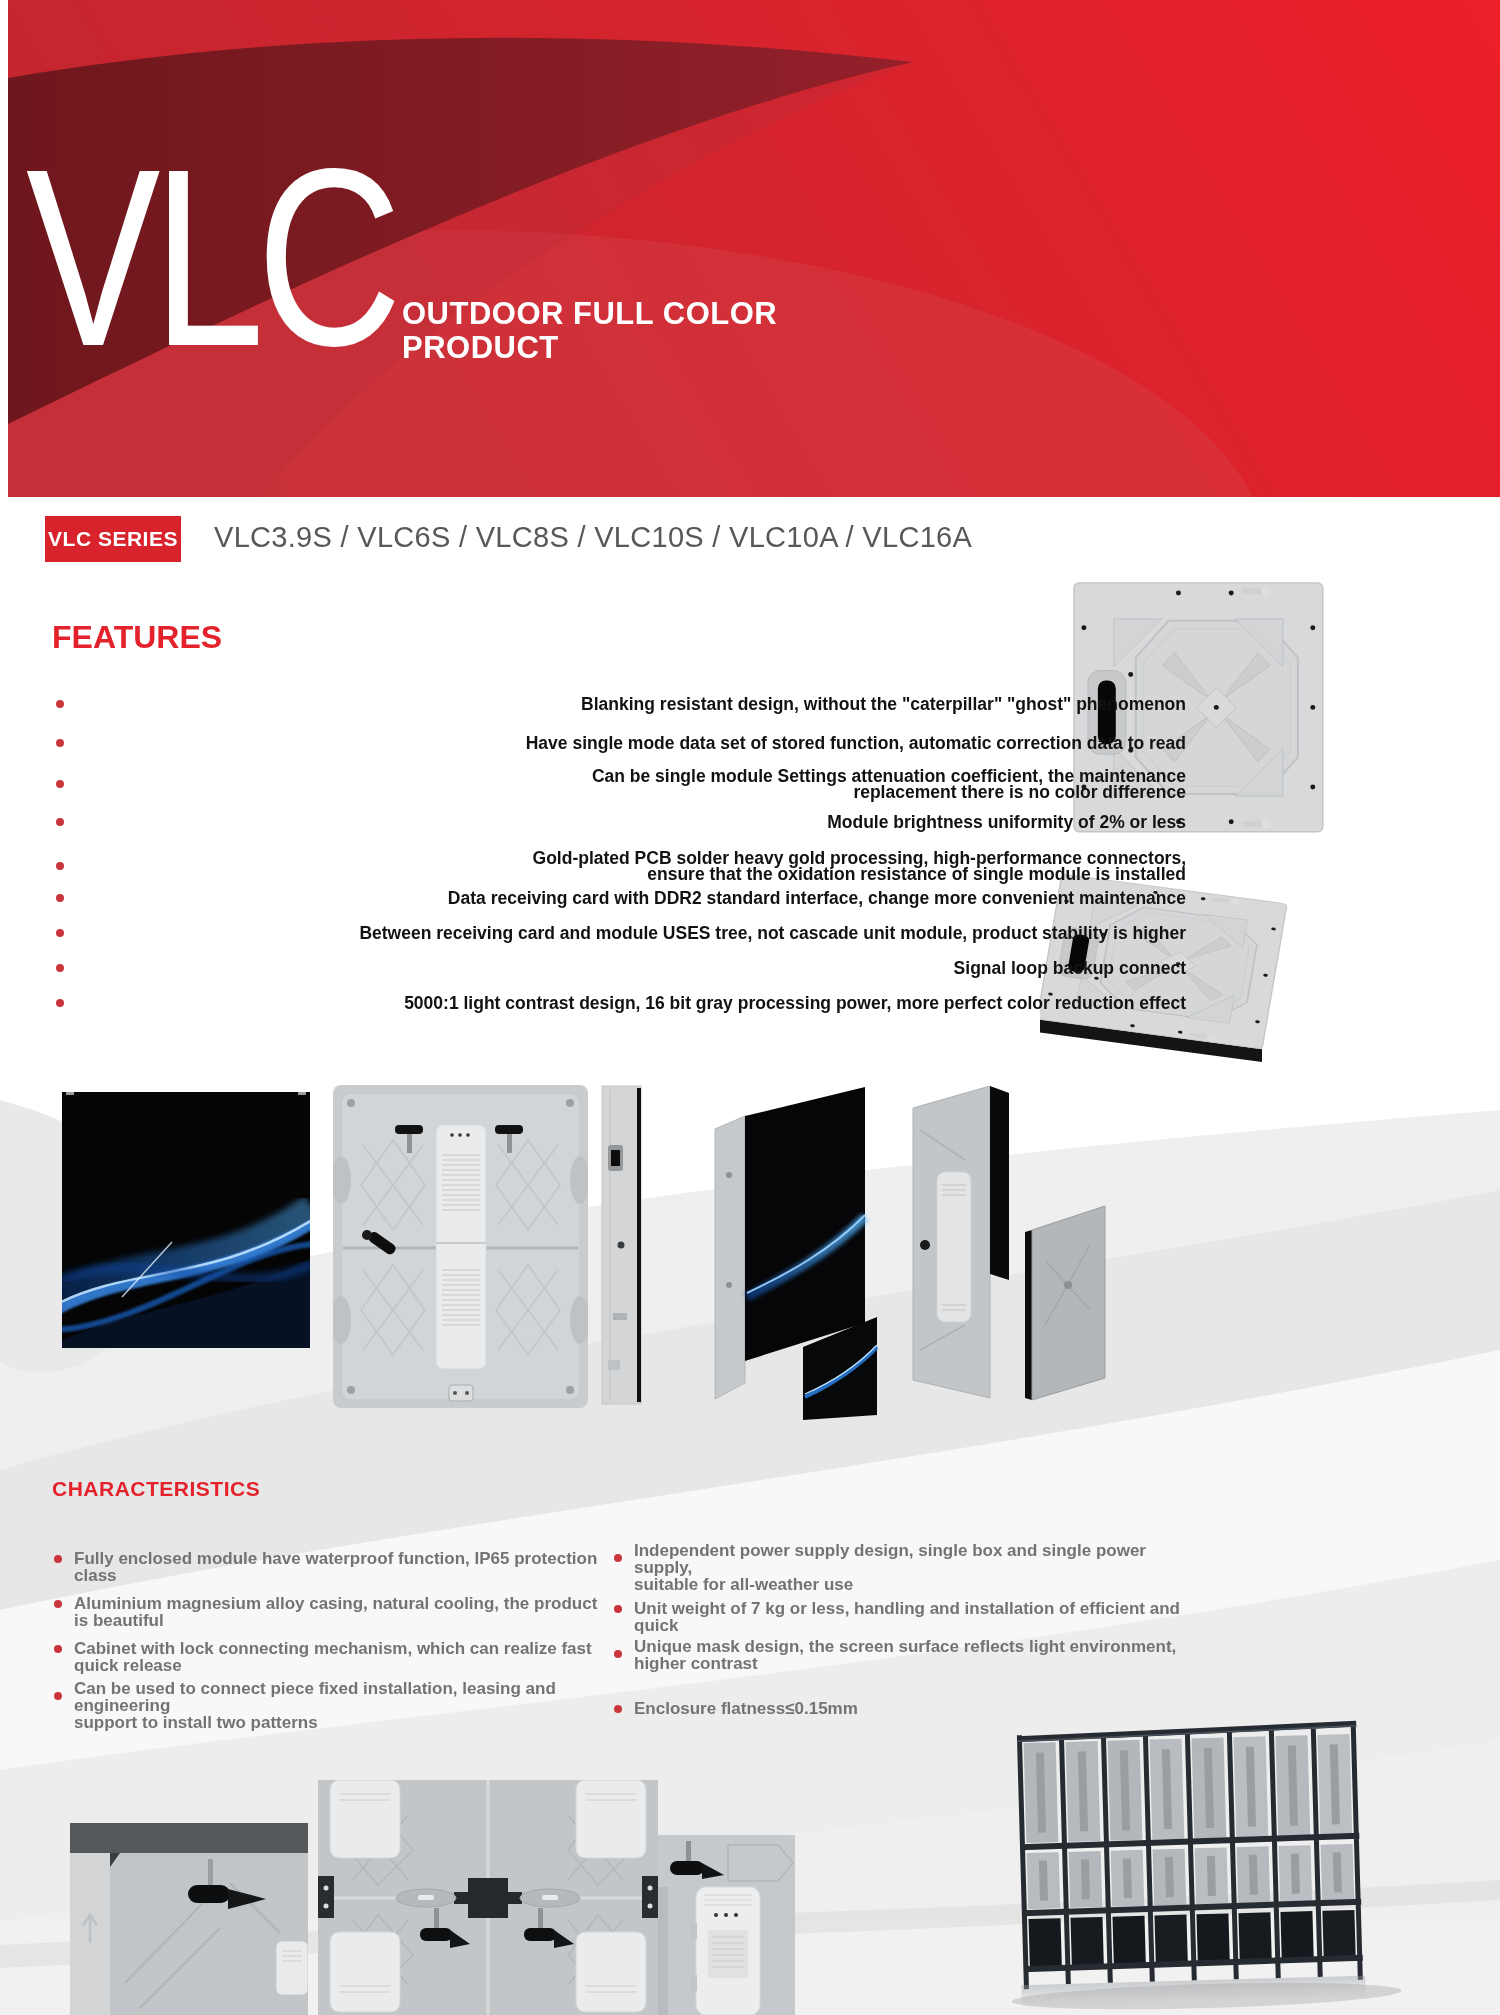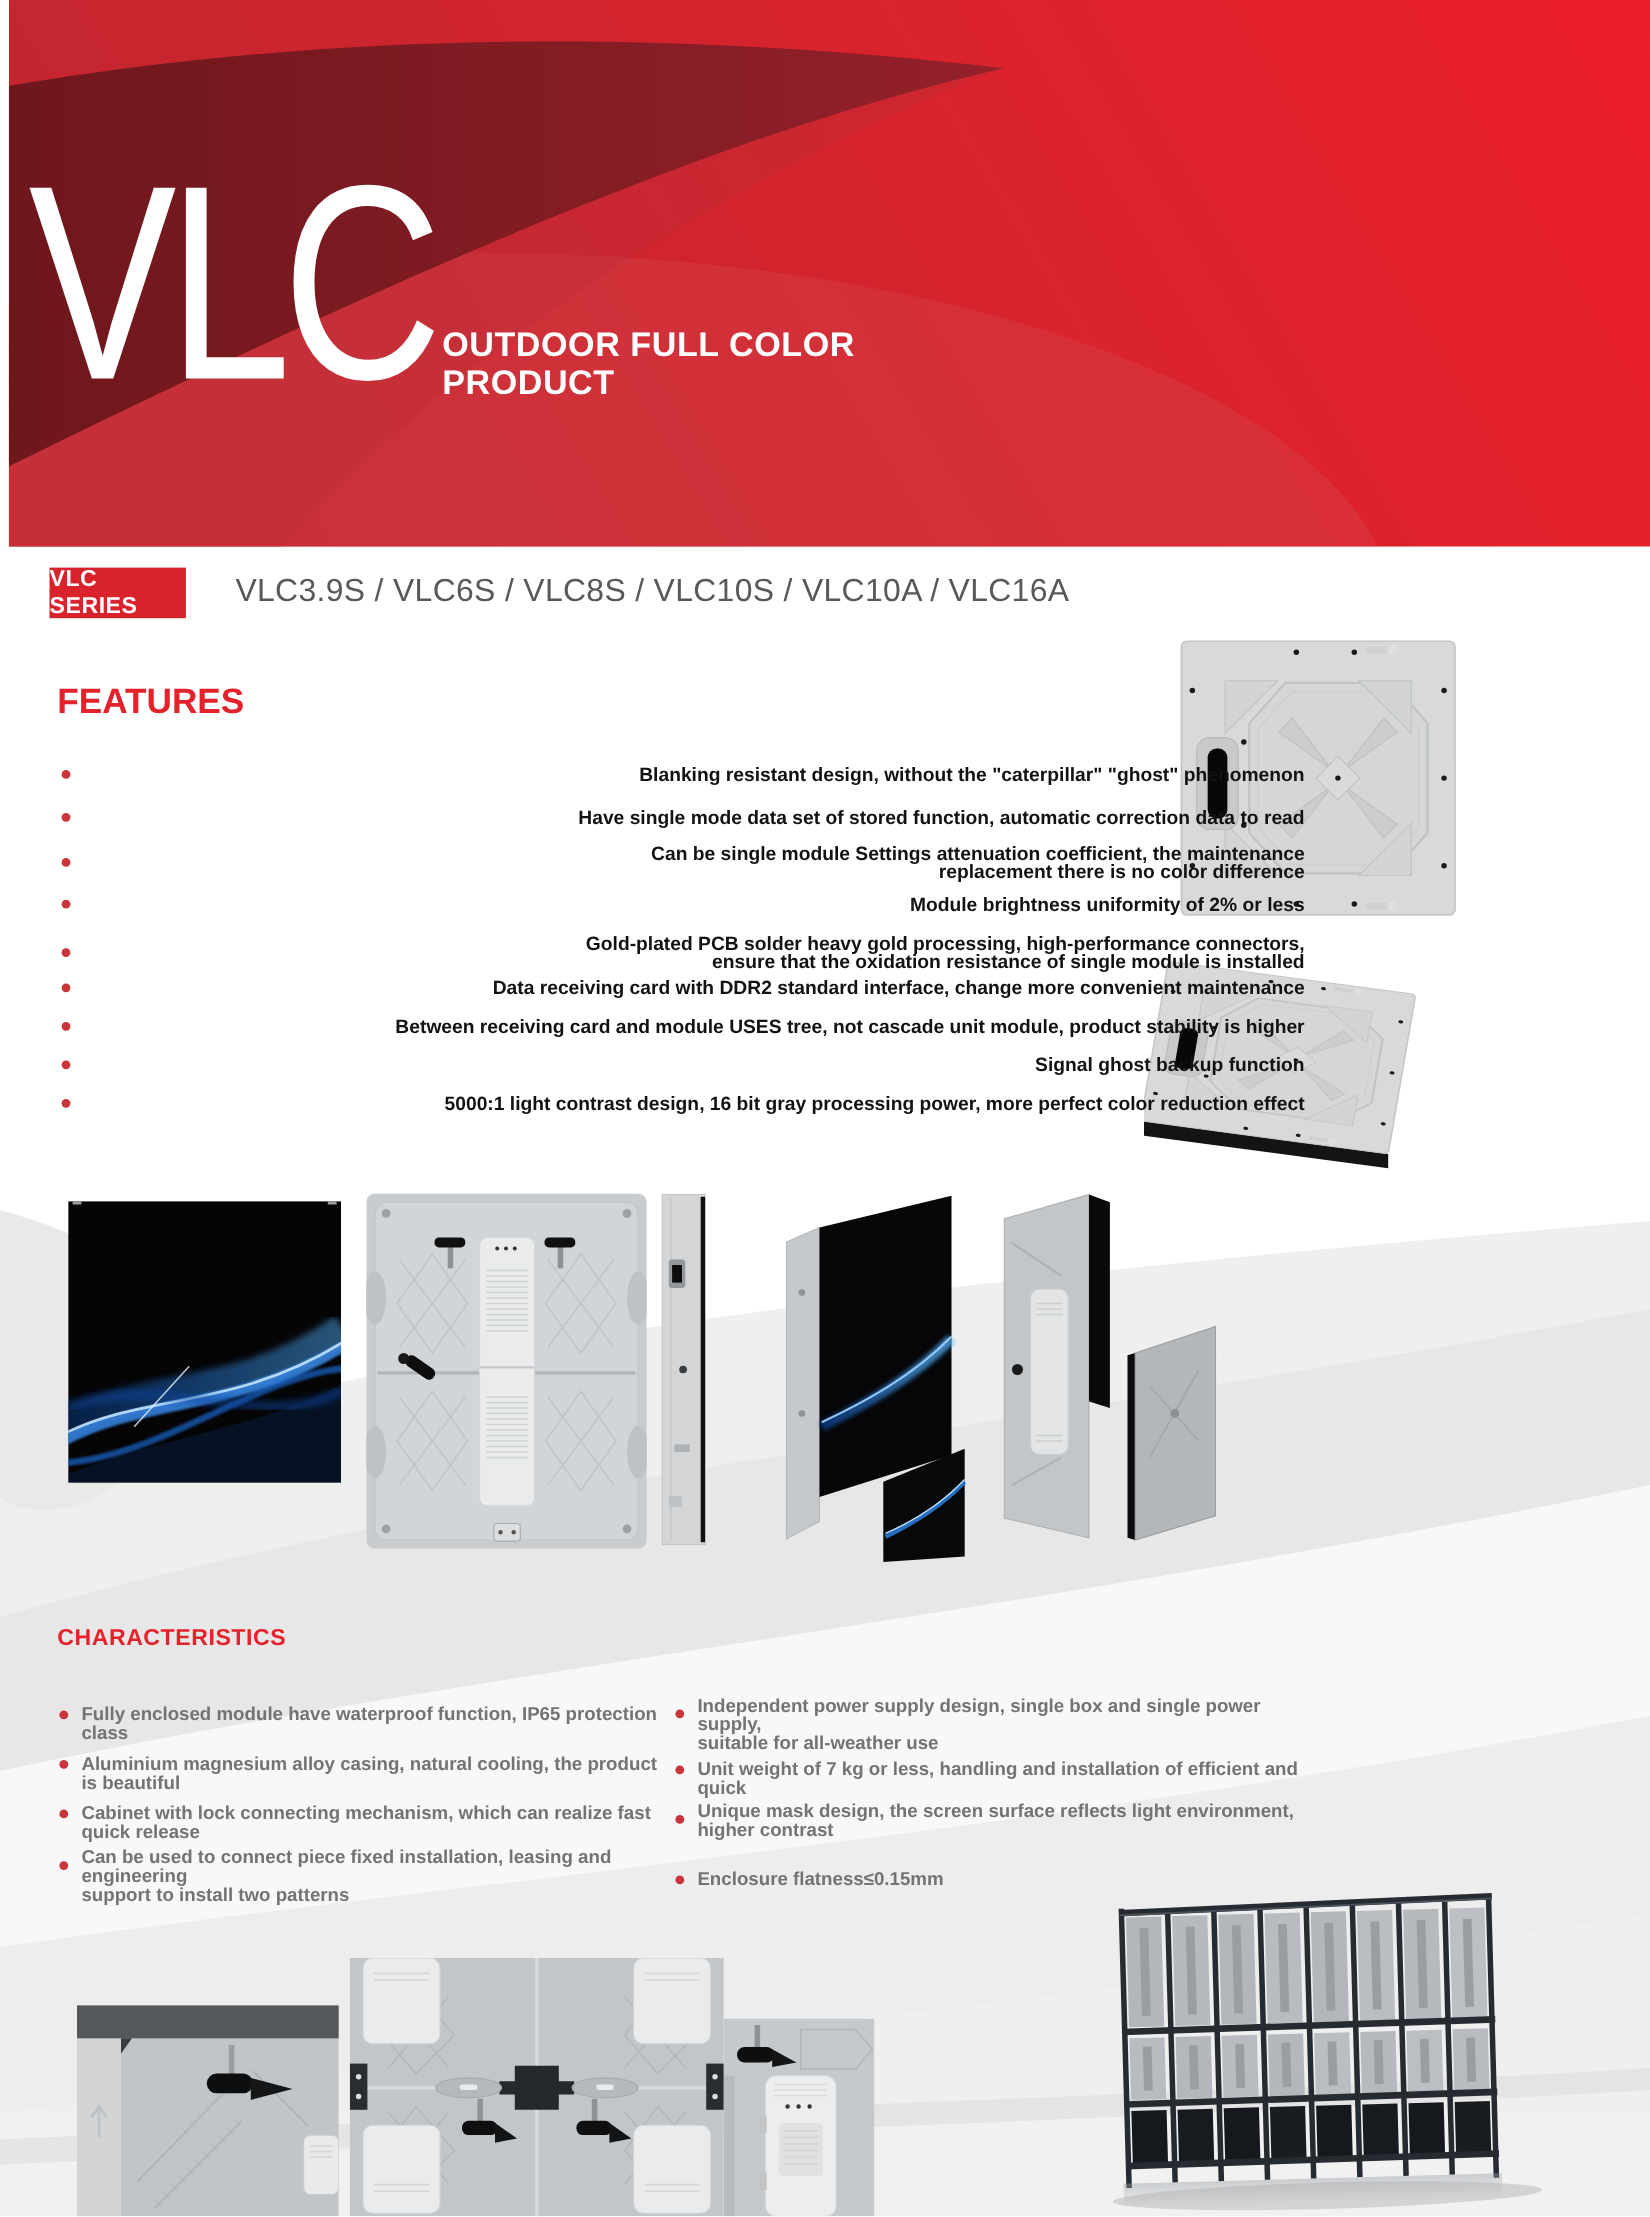--- a/index.html
+++ b/index.html
@@ -6,21 +6,21 @@
   #page{position:relative;width:1500px;height:2015px;background:#fff;overflow:hidden;
         font-family:"Liberation Sans",sans-serif;}
   .abs{position:absolute;}
   
   #header{left:8px;top:0;width:1492px;height:497px;z-index:1;}
   #vlc-logo{left:26px;top:132px;font-size:252px;line-height:1;color:#fff;font-weight:300;
             letter-spacing:-10px;transform:scaleX(.80);transform-origin:left top;z-index:2;}
   #header-subtitle{left:402px;top:297px;color:#fff;font-size:31px;font-weight:bold;
                    line-height:34px;letter-spacing:.5px;z-index:2;white-space:pre-line;}
   
-  #series-badge{left:45px;top:516px;width:124px;height:46px;background:#d8232d;z-index:2;
+  #series-badge{left:45px;top:516px;width:136px;height:46px;background:#d8232d;z-index:2;
                 display:flex;align-items:center;justify-content:center;}
   #series-badge span{color:#fff;font-size:21px;font-weight:bold;letter-spacing:.5px;}
   #series-models{left:214px;top:521px;font-size:29px;color:#58585a;letter-spacing:.3px;z-index:2;}
   
   #features-title{left:52px;top:619px;font-size:32px;font-weight:bold;color:#e4222b;z-index:2;}
   #features-list{left:52px;top:688px;width:1130px;height:340px;z-index:2;}
   .feat{position:absolute;left:0;padding-left:24px;font-size:17.5px;font-weight:bold;
         color:#121212;line-height:16px;white-space:pre-line;width:1110px;text-align:right;}
   .feat .dot{position:absolute;left:4px;top:4px;width:8px;height:8px;border-radius:50%;
              background:#c9353b;}
@@ -85,21 +85,21 @@
   <div id="features-list" class="abs">
     <div class="feat" style="top:8px"><span class="dot"></span><span>Blanking resistant design, without the "caterpillar" "ghost" phenomenon</span></div>
     <div class="feat" style="top:47px"><span class="dot"></span><span>Have single mode data set of stored function, automatic correction data to read</span></div>
     <div class="feat" style="top:80px"><span class="dot" style="top:12px"></span><span>Can be single module Settings attenuation coefficient, the maintenance
 replacement there is no color difference</span></div>
     <div class="feat" style="top:126px"><span class="dot"></span><span>Module brightness uniformity of 2% or less</span></div>
     <div class="feat" style="top:162px"><span class="dot" style="top:12px"></span><span>Gold-plated PCB solder heavy gold processing, high-performance connectors,
 ensure that the oxidation resistance of single module is installed</span></div>
     <div class="feat" style="top:202px"><span class="dot"></span><span>Data receiving card with DDR2 standard interface, change more convenient maintenance</span></div>
     <div class="feat" style="top:237px"><span class="dot"></span><span>Between receiving card and module USES tree, not cascade unit module, product stability is higher</span></div>
-    <div class="feat" style="top:272px"><span class="dot"></span><span>Signal ghost backup function</span></div>
+    <div class="feat" style="top:272px"><span class="dot"></span><span>Signal loop backup connect</span></div>
     <div class="feat" style="top:307px"><span class="dot"></span><span>5000:1 light contrast design, 16 bit gray processing power, more perfect color reduction effect</span></div>
   </div>
 
   <svg class="abs img-box" style="left:1040px;top:572px;" width="330" height="500" viewBox="0 0 330 500">
     <defs>
       <g id="cab">
         <rect x="0" y="0" width="250" height="250" rx="5" fill="#d7d9db" stroke="#c3c5c7" stroke-width="1.5"></rect>
         <path d="M95,38 L192,38 L225,75 L225,175 L192,212 L95,212 L62,175 L62,75 Z" fill="#d4d6d8" stroke="#c0c2c4" stroke-width="2"></path>
         <path d="M101,46 L186,46 L217,80 L217,170 L186,204 L101,204 L70,170 L70,80 Z" fill="none" stroke="#cdcfd1" stroke-width="1.5"></path>
         <path d="M148,118 L185,70 L197,83 Z" fill="#cbcdcf" stroke="#bec0c2"></path>

